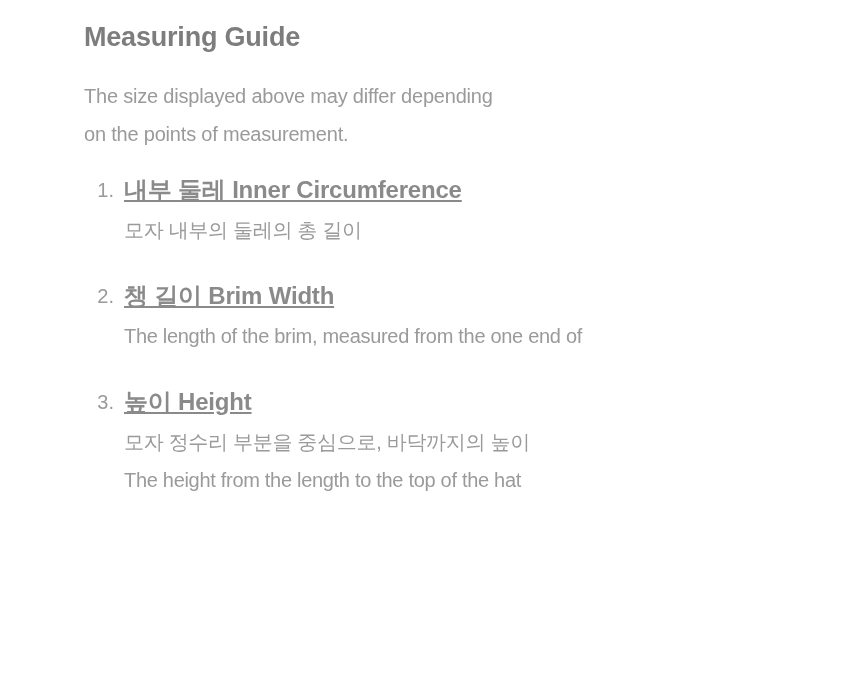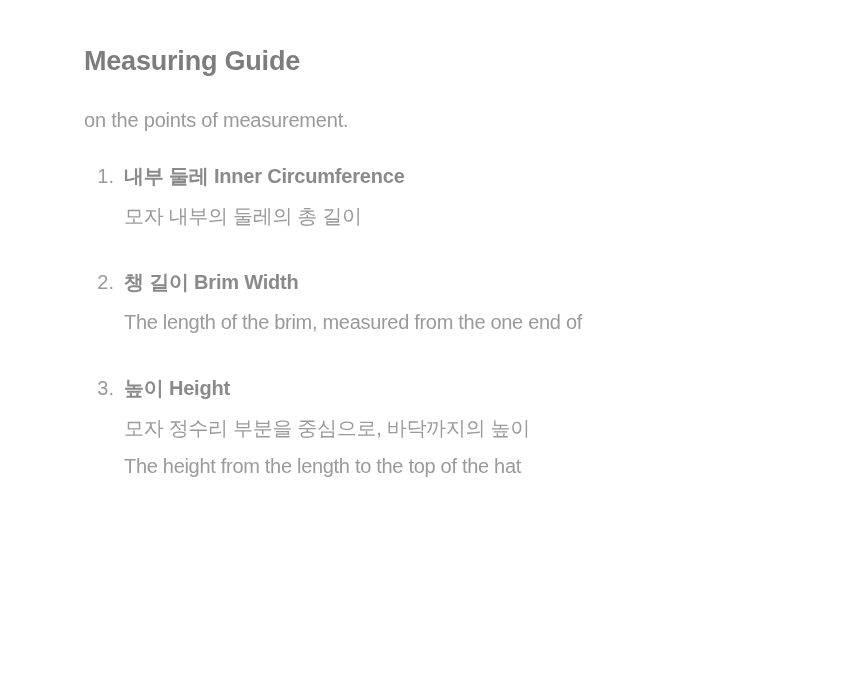--- a/index.html
+++ b/index.html
@@ -11,21 +11,21 @@
     height: 700px;
     background: #ffffff;
     font-family: "Liberation Sans", sans-serif;
     color: #8c8c8c;
     overflow: hidden;
   }
   .page {
     width: 850px;
     height: 700px;
     box-sizing: border-box;
-    padding: 44px 60px 0 84px;
+    padding: 20px 60px 0 84px;
   }
   .guide-title {
     font-size: 27px;
     font-weight: bold;
     color: #7d7d7d;
     letter-spacing: -0.2px;
     margin: 0 0 22px 0;
     line-height: 1.3;
   }
   .intro {
@@ -55,43 +55,45 @@
     position: absolute;
     left: 0;
     top: 0;
     width: 30px;
     text-align: right;
     font-size: 20px;
     line-height: 34px;
     color: #9a9a9a;
   }
   .item-heading {
-    font-size: 20px;
+    font-size: 24px;
     line-height: 34px;
     font-weight: bold;
     color: #8a8a8a;
     letter-spacing: -0.2px;
     margin-bottom: 4px;
+    text-decoration: underline;
   }
   .item-desc {
     font-size: 20px;
     line-height: 38px;
     color: #9a9a9a;
     letter-spacing: -0.3px;
     white-space: nowrap;
   }
 </style>
 </head>
 <body>
 
 <div class="page">
 
   <h1 class="guide-title">Measuring Guide</h1>
 
   <div class="intro">
+    <div class="intro-line">The size displayed above may differ depending</div>
     <div class="intro-line">on the points of measurement.</div>
   </div>
 
   <ol class="items">
 
     <li class="item">
       <span class="item-num">1.</span>
       <div class="item-heading">내부 둘레 Inner Circumference</div>
       <div class="item-desc">모자 내부의 둘레의 총 길이</div>
     </li>

